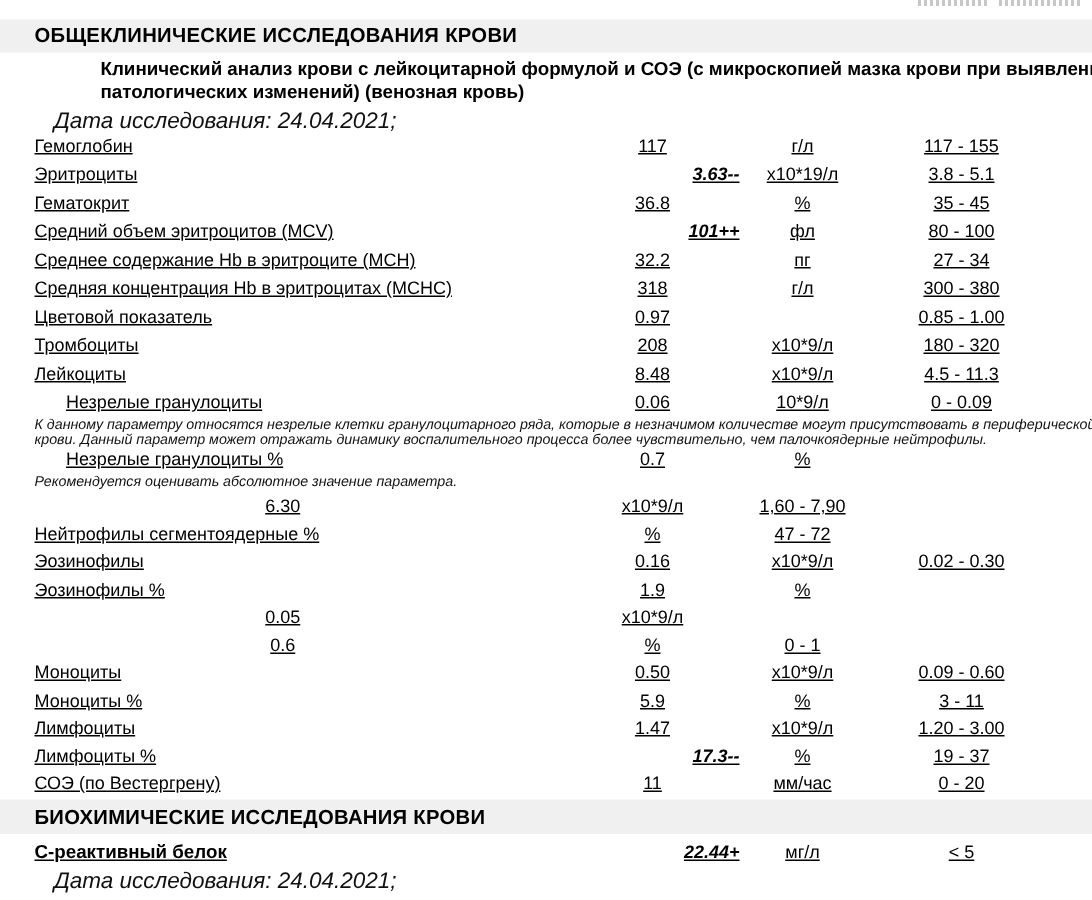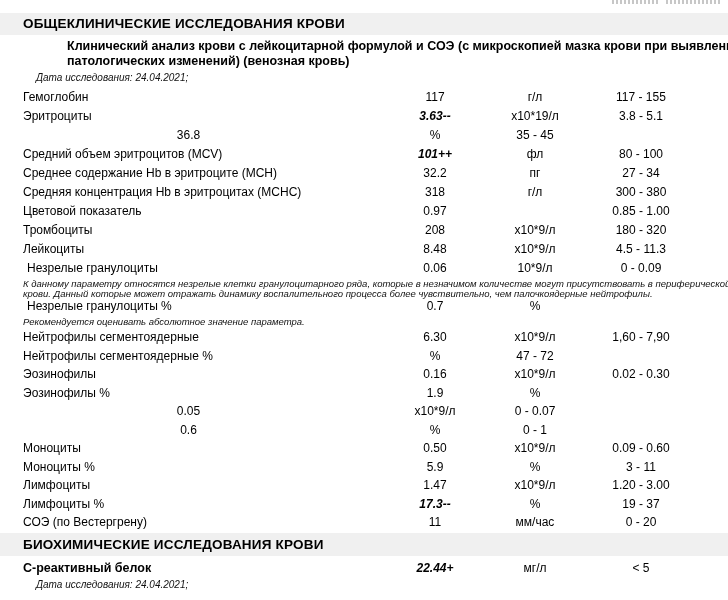--- a/index.html
+++ b/index.html
@@ -17,37 +17,37 @@
   .clip-frag .s1{left:0;width:46px;}
   .clip-frag .s2{left:54px;width:56px;}
 
   .band{position:absolute;left:0;right:0;height:22px;background:#f0f0f0;
         line-height:22px;padding-left:23px;font-size:13.5px;font-weight:700;letter-spacing:.2px;}
   .band1{top:13px;}
   .band2{top:533px;height:23px;line-height:23px;}
 
   .subtitle{position:absolute;top:39px;left:23px;width:695px;
             font-size:12.5px;font-weight:700;line-height:15px;margin-left:44px;}
-  .studydate{position:absolute;left:36px;font-size:10px;font-style:italic;color:#111;}
+  .studydate{position:absolute;left:36px;font-size:15px;font-style:italic;color:#111;}
   .date1{top:72px;}
   .date2{top:579px;}
 
-  .rows{position:absolute;left:0;right:0;}
+  .rows{position:absolute;left:0;right:0;text-decoration:underline;}
   .rows-a{top:88px;}
   .row-ig{top:297px;}
   .rows-b{top:328px;}
   .row-crp{top:559px;}
 
   .row{display:grid;grid-template-columns:377px 116px 84px 128px;
        height:19px;line-height:19px;font-size:12px;}
   .rows-b .row{height:18.5px;line-height:18.5px;}
   .row .name{padding-left:23px;white-space:nowrap;overflow:hidden;}
-  .row.indent .name{padding-left:27px;}
+  .row.indent .name{padding-left:44px;}
   .row .val,.row .unit,.row .range{text-align:center;white-space:nowrap;}
-  .row.flag .val{font-weight:700;font-style:italic;}
+  .row.flag .val{font-weight:700;font-style:italic;text-align:right;}
   .row.bold-name .name{font-weight:700;font-size:12.5px;}
 
   .note{position:absolute;left:23px;width:705px;overflow:hidden;
         font-size:9.5px;font-style:italic;line-height:10px;color:#111;}
   .note div{white-space:nowrap;overflow:hidden;}
   .note1{top:279px;}
   .note2{top:317px;}
 </style>
 </head>
 <body>
@@ -76,20 +76,21 @@
   </div>
 
   <div class="row flag">
     <div class="name">Эритроциты</div>
     <div class="val">3.63--</div>
     <div class="unit">х10*19/л</div>
     <div class="range">3.8 - 5.1</div>
   </div>
 
   <div class="row">
+    <div class="name">Гематокрит</div>
     <div class="val">36.8</div>
     <div class="unit">%</div>
     <div class="range">35 - 45</div>
   </div>
 
   <div class="row flag">
     <div class="name">Средний объем эритроцитов (MCV)</div>
     <div class="val">101++</div>
     <div class="unit">фл</div>
     <div class="range">80 - 100</div>
@@ -133,39 +134,38 @@
   <div class="row indent">
     <div class="name">Незрелые гранулоциты</div>
     <div class="val">0.06</div>
     <div class="unit">10*9/л</div>
     <div class="range">0 - 0.09</div>
   </div>
 </div>
 
   <div class="note note1">
     <div>К данному параметру относятся незрелые клетки гранулоцитарного ряда, которые  в незначимом количестве могут присутствовать в периферической</div>
-    <div>крови. Данный которые может отражать динамику воспалительного процесса более чувствительно, чем палочкоядерные нейтрофилы.</div>
+    <div>крови. Данный параметр может отражать динамику воспалительного процесса более чувствительно, чем палочкоядерные нейтрофилы.</div>
   </div>
 
   <div class="rows row-ig" id="row-ig">
   <div class="row indent">
     <div class="name">Незрелые гранулоциты %</div>
     <div class="val">0.7</div>
     <div class="unit">%</div>
     <div class="range"></div>
   </div>
 </div>
 
   <div class="note note2">
     <div>Рекомендуется оценивать абсолютное значение параметра.</div>
   </div>
 
   <div class="rows rows-b" id="rows-b">
   <div class="row">
-    <div class="name">Нейтрофилы сегментоядерные</div>
     <div class="val">6.30</div>
     <div class="unit">х10*9/л</div>
     <div class="range">1,60 - 7,90</div>
   </div>
 
   <div class="row flag">
     <div class="name">Нейтрофилы сегментоядерные %</div>
     <div class="unit">%</div>
     <div class="range">47 - 72</div>
   </div>
@@ -179,21 +179,20 @@
 
   <div class="row">
     <div class="name">Эозинофилы %</div>
     <div class="val">1.9</div>
     <div class="unit">%</div>
   </div>
 
   <div class="row">
     <div class="val">0.05</div>
     <div class="unit">х10*9/л</div>
-    <div class="range">0 - 0.07</div>
   </div>
 
   <div class="row">
     <div class="val">0.6</div>
     <div class="unit">%</div>
     <div class="range">0 - 1</div>
   </div>
 
   <div class="row">
     <div class="name">Моноциты</div>

